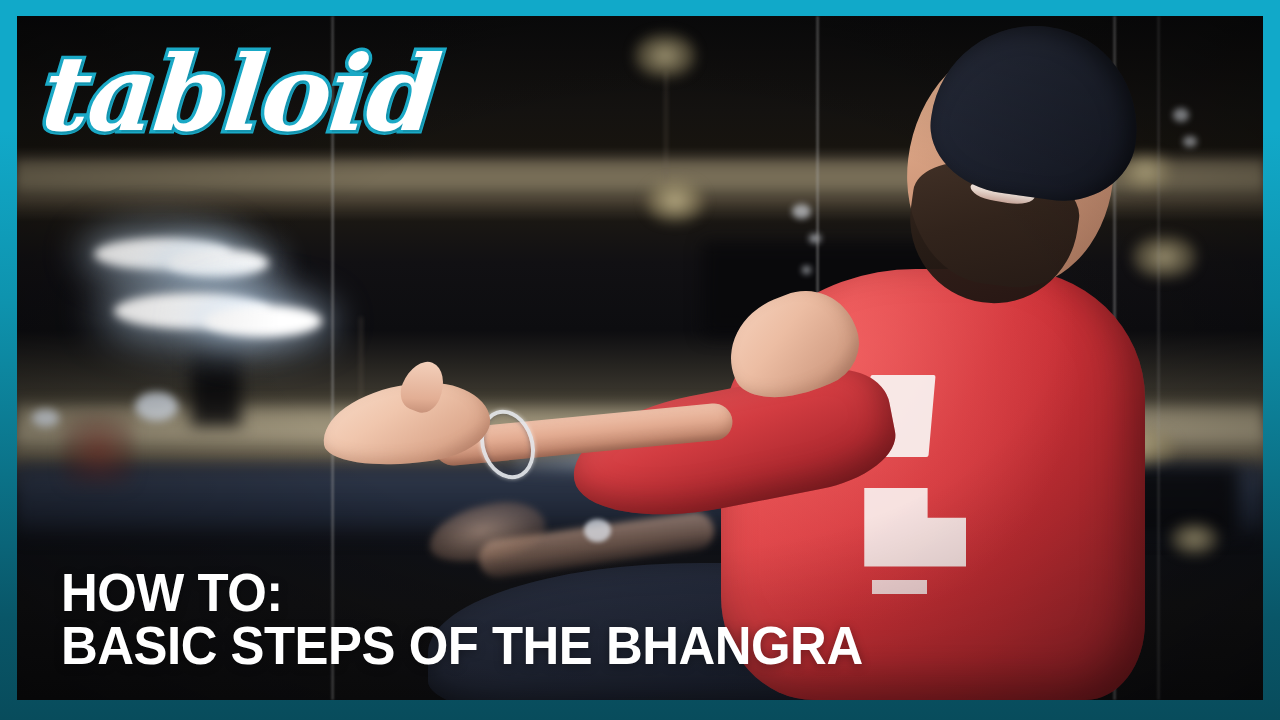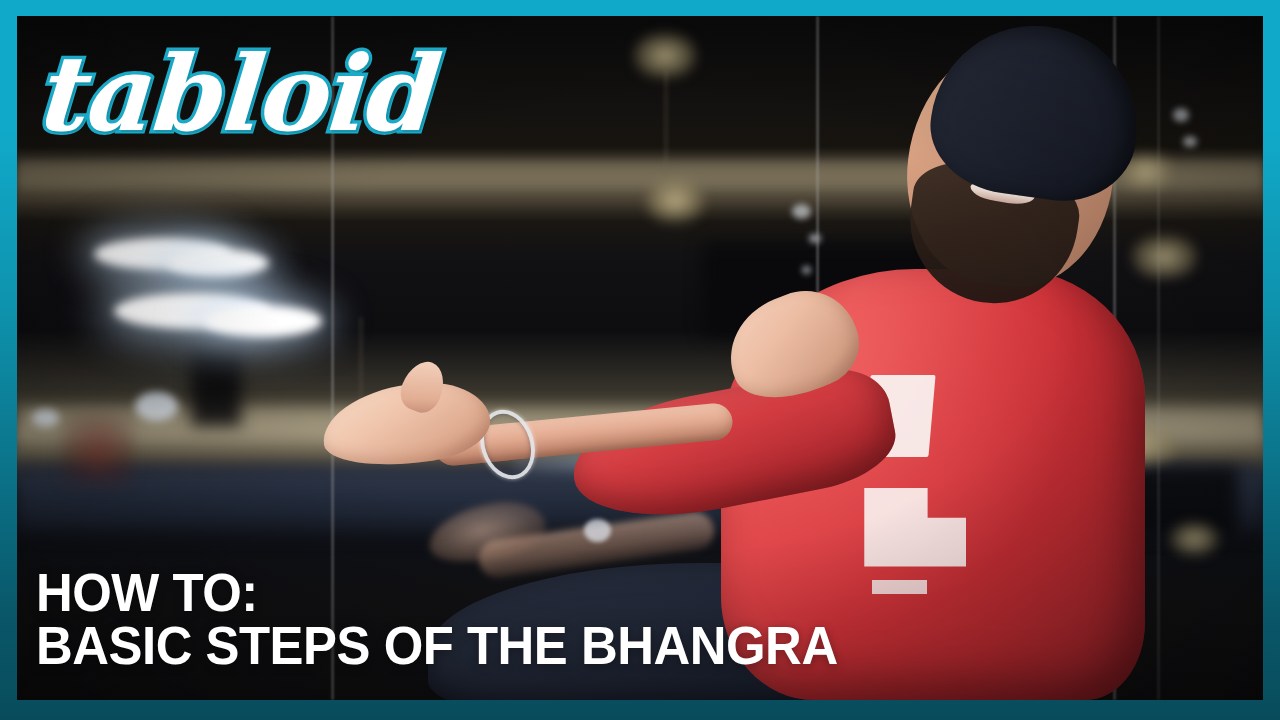--- a/index.html
+++ b/index.html
@@ -500,21 +500,21 @@
     text-shadow:
        0 0 1px #1AA9C6,
        2px 2px 0 rgba(0,0,0,0.12);
     white-space: nowrap;
     user-select: none;
   }
 
   
   .title-block {
     position: absolute;
-    left: 36px;
+    left: 61px;
     bottom: 48px;
     z-index: 20;
     user-select: none;
   }
   .title-line {
     font-family: "Liberation Sans", sans-serif;
     font-weight: bold;
     font-size: 53px;
     line-height: 0.99;
     color: #ffffff;

